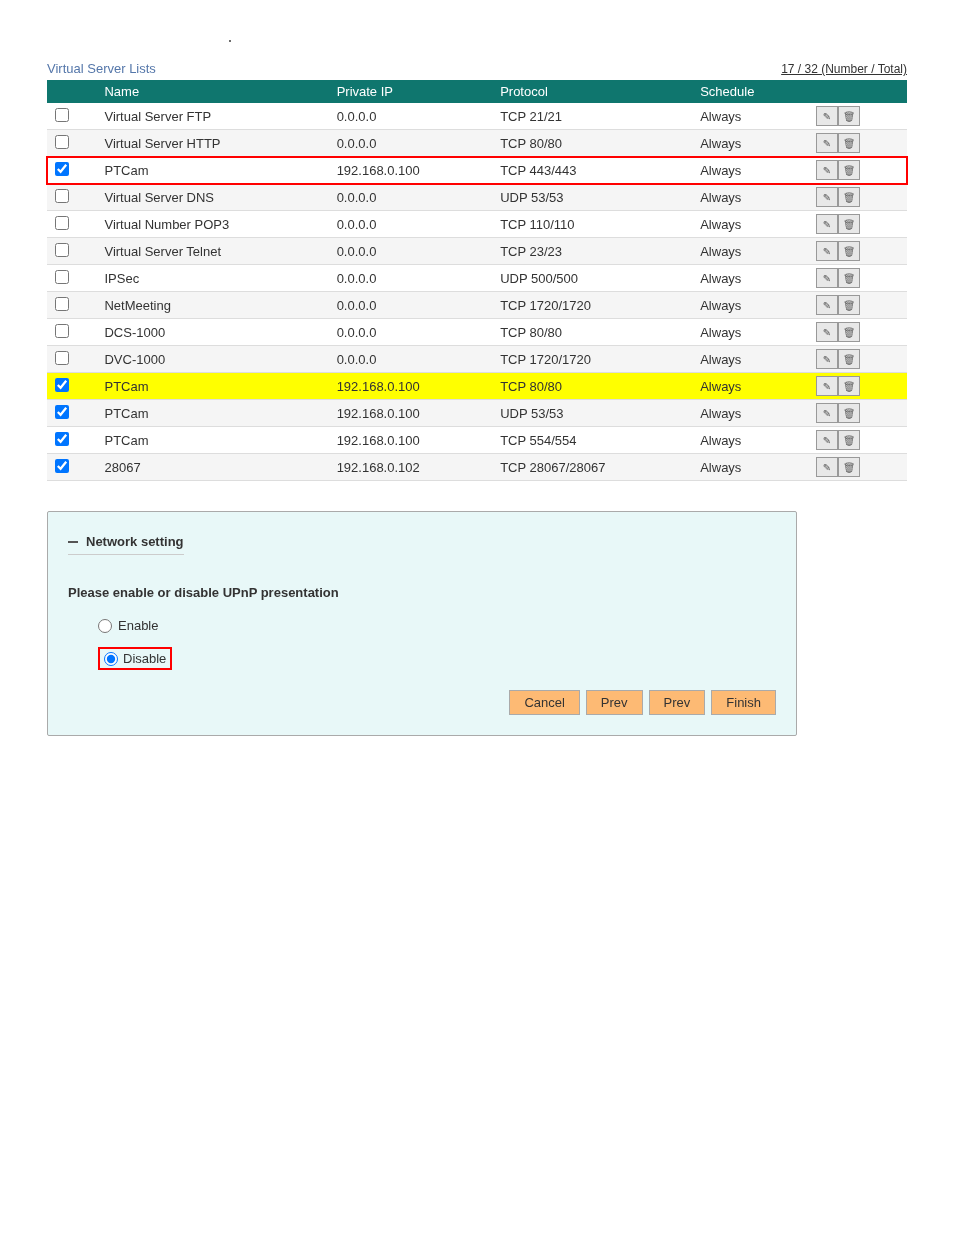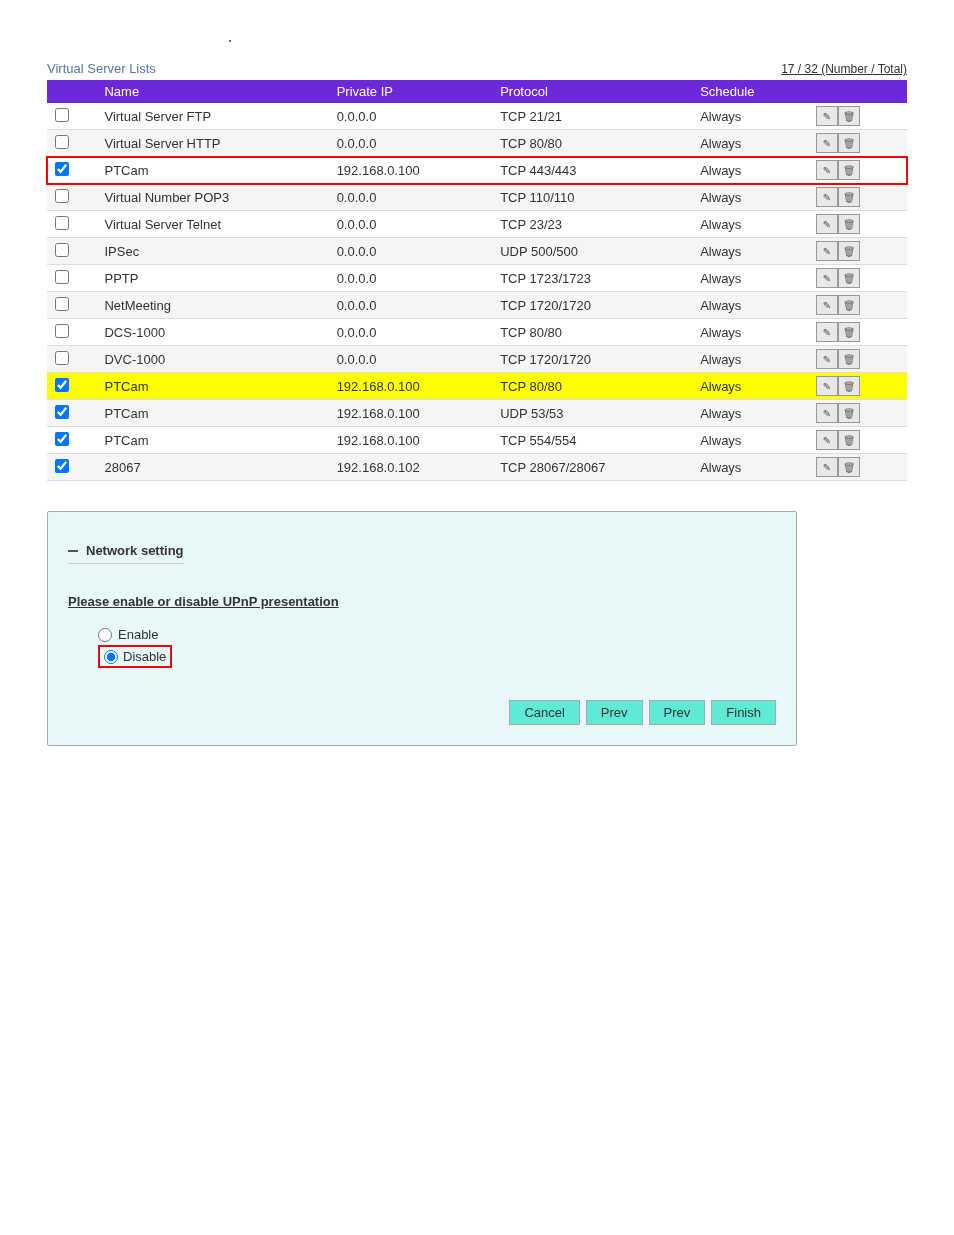--- a/index.html
+++ b/index.html
@@ -36,21 +36,21 @@
       font-size: 12px;
       color: #333;
       text-decoration: underline;
     }
     .virtual-server-table {
       width: 100%;
       border-collapse: collapse;
       margin-bottom: 30px;
     }
     .virtual-server-table thead tr {
-      background: #6d28d9;
+      background: #0f766e;
     }
     .virtual-server-table thead th {
       padding: 4px 8px;
       text-align: left;
       font-weight: normal;
       color: #fff;
       font-size: 13px;
     }
     .virtual-server-table tbody tr {
       border-bottom: 1px solid #ddd;
@@ -82,21 +82,21 @@
     input[type="checkbox"] {
       width: 14px;
       height: 14px;
       cursor: pointer;
     }
 
     
     .network-setting-panel {
       border: 1px solid #aaa;
       border-radius: 2px;
-      padding: 31px 20px 20px 20px;
+      padding: 22px 20px 20px 20px;
       background: #e8f8f8;
       max-width: 750px;
     }
     .network-setting-title {
       font-weight: bold;
       font-size: 13px;
       color: #333;
       margin-bottom: 15px;
       border-bottom: 1px solid #ccc;
       padding-bottom: 5px;
@@ -109,28 +109,27 @@
       display: inline-block;
       width: 10px;
       height: 2px;
       background: #555;
     }
     .panel-subtitle {
       font-size: 13px;
       font-weight: bold;
       color: #333;
       margin-bottom: 18px;
-      text-decoration: underline;
     }
     .radio-group {
       display: flex;
       flex-direction: column;
-      gap: 3px;
+      gap: 14px;
       margin-left: 30px;
-      margin-bottom: 32px;
+      margin-bottom: 20px;
     }
     .radio-item {
       display: flex;
       align-items: center;
       gap: 6px;
       font-size: 13px;
     }
     .radio-item input[type="radio"] {
       width: 14px;
       height: 14px;
@@ -146,21 +145,21 @@
     }
     .button-row {
       display: flex;
       justify-content: flex-end;
       gap: 6px;
       margin-top: 10px;
     }
     .btn {
       padding: 4px 14px;
       border: 1px solid #aaa;
-      background: #5eead4;
+      background: #fdba74;
       cursor: pointer;
       font-size: 13px;
       color: #333;
     }
 
     
     .panel-header-line {
       display: flex;
       align-items: center;
       margin-bottom: 15px;
@@ -209,47 +208,47 @@
         <tr style="outline: red solid 2px; outline-offset: -1px;">
           <td><input type="checkbox" checked="" style=""></td>
           <td>PTCam</td>
           <td>192.168.0.100</td>
           <td>TCP 443/443</td>
           <td>Always</td>
           <td style="white-space: nowrap;"><button class="action-btn" title="Edit">✎</button><button class="action-btn" title="Delete">🗑</button></td>
         </tr>
         <tr>
           <td><input type="checkbox" style=""></td>
+          <td>Virtual Server DNS</td>
+          <td>0.0.0.0</td>
+          <td>UDP 53/53</td>
+          <td>Always</td>
+          <td style="white-space: nowrap;"><button class="action-btn" title="Edit">✎</button><button class="action-btn" title="Delete">🗑</button></td>
+        </tr>
+        <tr>
+          <td><input type="checkbox" style=""></td>
           <td>Virtual Number POP3</td>
           <td>0.0.0.0</td>
           <td>TCP 110/110</td>
           <td>Always</td>
           <td style="white-space: nowrap;"><button class="action-btn" title="Edit">✎</button><button class="action-btn" title="Delete">🗑</button></td>
         </tr>
         <tr>
           <td><input type="checkbox" style=""></td>
           <td>Virtual Server Telnet</td>
           <td>0.0.0.0</td>
           <td>TCP 23/23</td>
           <td>Always</td>
           <td style="white-space: nowrap;"><button class="action-btn" title="Edit">✎</button><button class="action-btn" title="Delete">🗑</button></td>
         </tr>
         <tr>
           <td><input type="checkbox" style=""></td>
           <td>IPSec</td>
           <td>0.0.0.0</td>
           <td>UDP 500/500</td>
-          <td>Always</td>
-          <td style="white-space: nowrap;"><button class="action-btn" title="Edit">✎</button><button class="action-btn" title="Delete">🗑</button></td>
-        </tr>
-        <tr>
-          <td><input type="checkbox" style=""></td>
-          <td>PPTP</td>
-          <td>0.0.0.0</td>
-          <td>TCP 1723/1723</td>
           <td>Always</td>
           <td style="white-space: nowrap;"><button class="action-btn" title="Edit">✎</button><button class="action-btn" title="Delete">🗑</button></td>
         </tr>
         <tr>
           <td><input type="checkbox" style=""></td>
           <td>NetMeeting</td>
           <td>0.0.0.0</td>
           <td>TCP 1720/1720</td>
           <td>Always</td>
           <td style="white-space: nowrap;"><button class="action-btn" title="Edit">✎</button><button class="action-btn" title="Delete">🗑</button></td>

